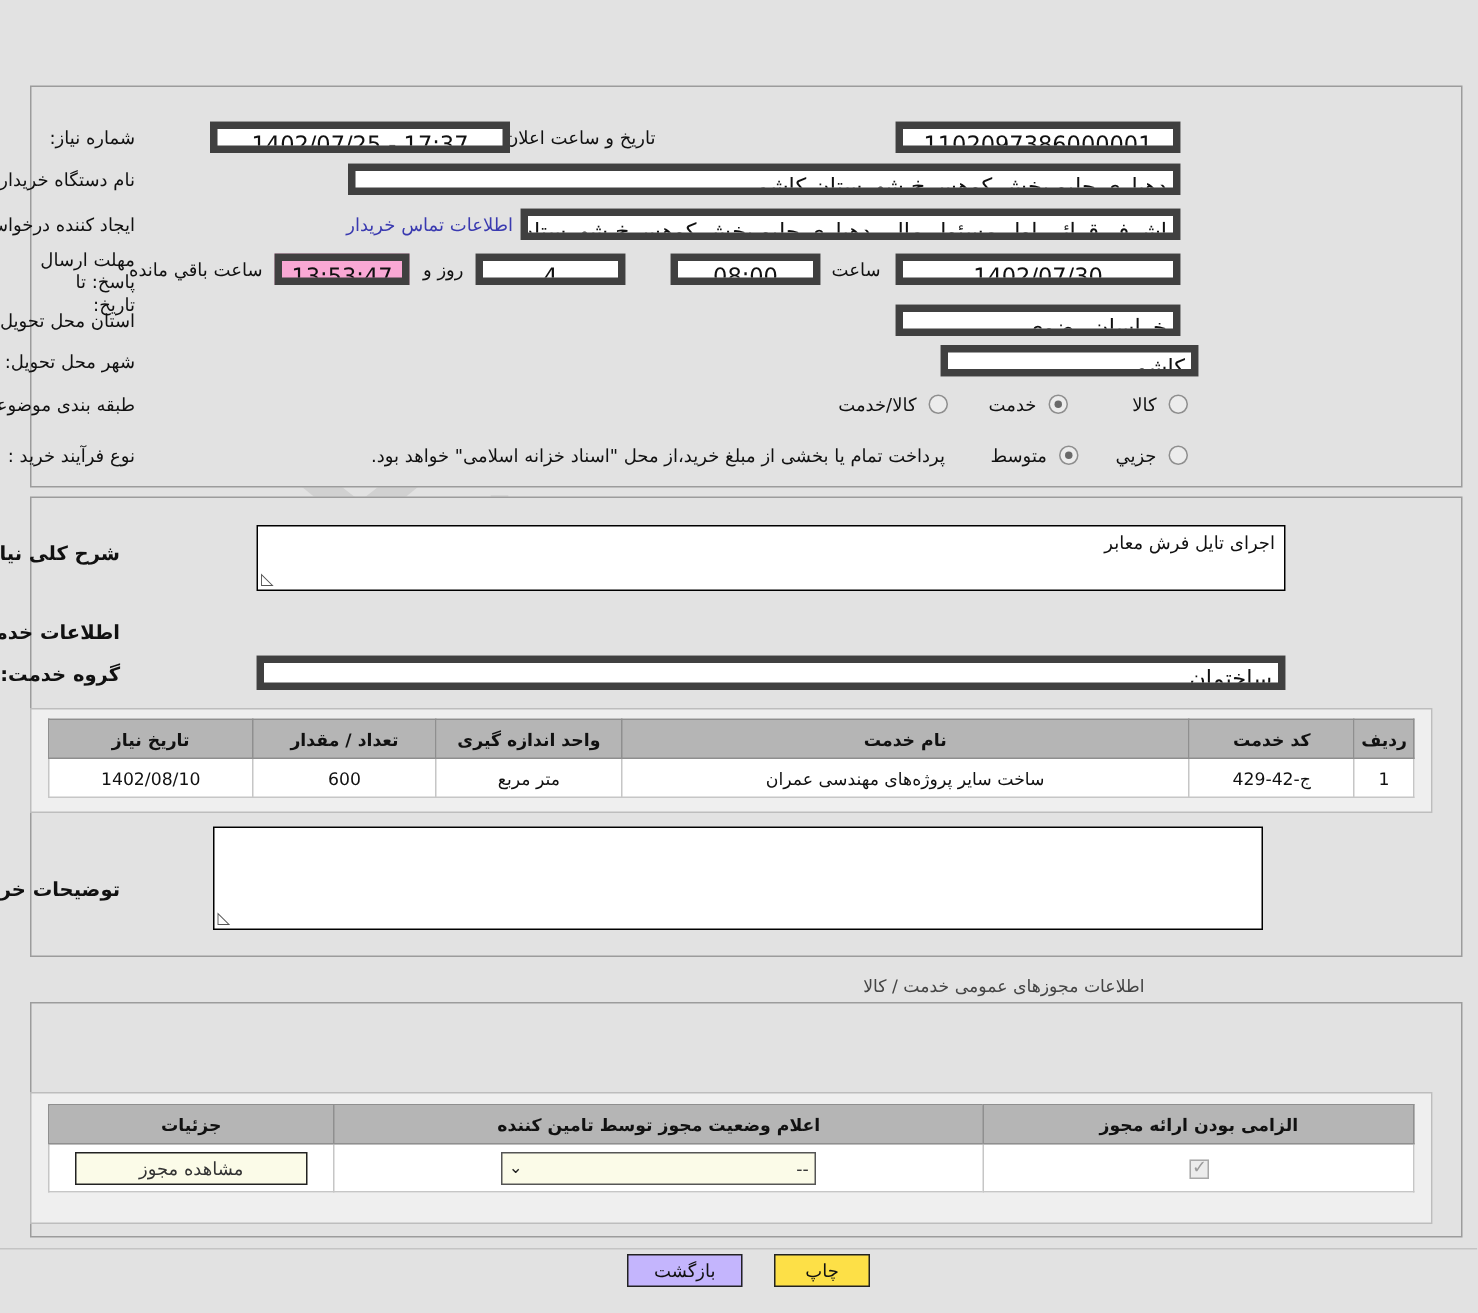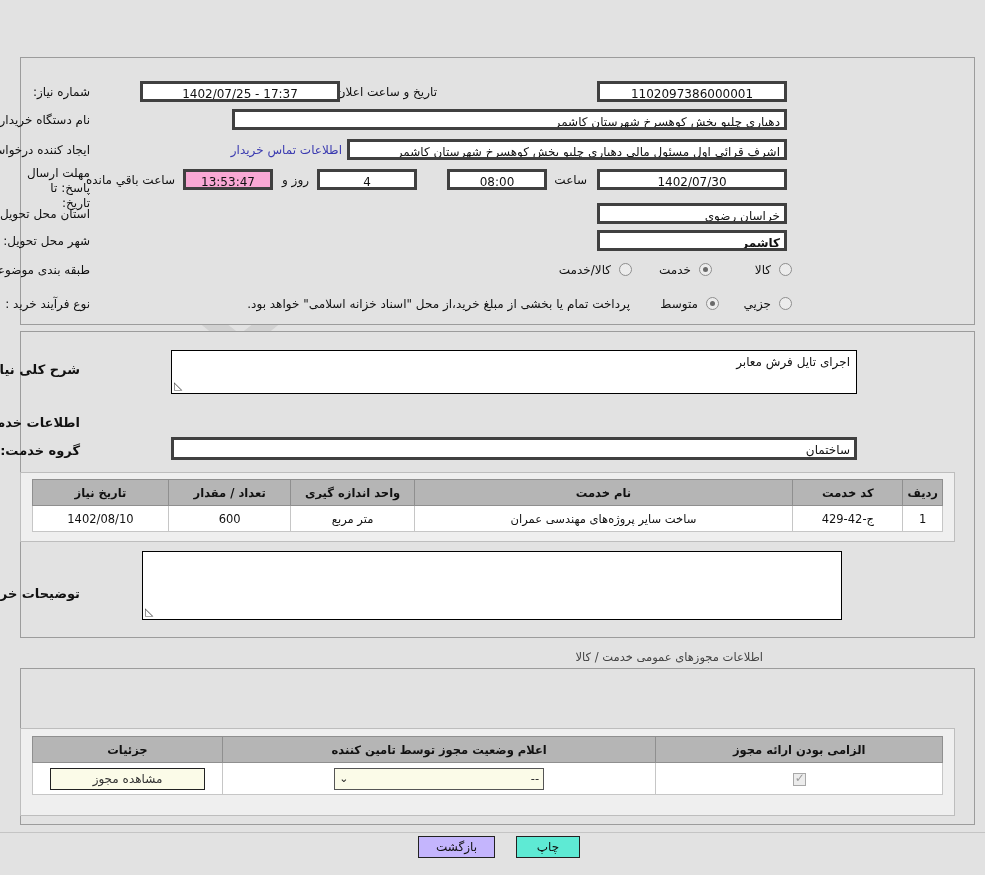--- a/index.html
+++ b/index.html
@@ -92,22 +92,22 @@
     font-size: 12px;
     color: #111;
     text-align: right;
     white-space: nowrap;
     z-index: 11;
   }
   .lbl-b { font-weight: bold; font-size: 13px; }
   .fld {
     position: absolute;
     background: #ffffff;
-    border: 3px solid #404040;
-    font-size: 12px;
+    border: 5px solid #404040;
+    font-size: 15px;
     color: #111;
     padding: 1px 4px;
     line-height: 18px;
     height: 21px;
     overflow: hidden;
     white-space: nowrap;
     z-index: 11;
     font-family: "DejaVu Sans", "Liberation Sans", sans-serif;
   }
   .fld.right  { text-align: right; }
@@ -253,21 +253,21 @@
     position: absolute;
     height: 22px;
     line-height: 20px;
     text-align: center;
     font-size: 12px;
     border: 1px solid #222;
     cursor: pointer;
     z-index: 12;
     color: #111;
   }
-  .btn-print  { background: #5eead4; }
+  .btn-print  { background: #fde047; }
   .btn-back   { background: #c4b5fd; }
   .divider {
     position: absolute;
     left: 0; width: 985px; height: 1px;
     background: #c4c4c4;
     z-index: 9;
   }
 </style>
 </head>
 <body>
@@ -301,21 +301,21 @@
   <div class="fld num" style="right:438px; top:169px; width:100px;">08:00</div>
   <div class="fld num" style="right:568px; top:169px; width:100px;">4</div>
   <div class="lbl" style="right:676px; top:173px;">روز و</div>
   <div class="fld num yellow" style="right:712px; top:169px; width:90px;">13:53:47</div>
   <div class="lbl" style="right:810px; top:173px;">ساعت باقي مانده</div>
 
   <div class="lbl" style="right:895px; top:207px;">استان محل تحویل:</div>
   <div class="fld right" style="right:198px; top:203px; width:190px;">خراسان رضوی</div>
 
   <div class="lbl" style="right:895px; top:234px;">شهر محل تحویل:</div>
-  <div class="fld right" style="right:198px; top:230px; width:190px;font-weight:bold;">کاشمر</div>
+  <div class="fld right" style="right:186px; top:230px; width:172px;">کاشمر</div>
 
   <div class="lbl" style="right:895px; top:263px;">طبقه بندی موضوعی:</div>
   <div class="radio" style="right:193px; top:263px;"></div>
   <div class="lbl" style="right:214px; top:263px;">کالا</div>
   <div class="radio on" style="right:273px; top:263px;"></div>
   <div class="lbl" style="right:294px; top:263px;">خدمت</div>
   <div class="radio" style="right:353px; top:263px;"></div>
   <div class="lbl" style="right:374px; top:263px;">کالا/خدمت</div>
 
   <div class="lbl" style="right:895px; top:297px;">نوع فرآیند خرید :</div>

